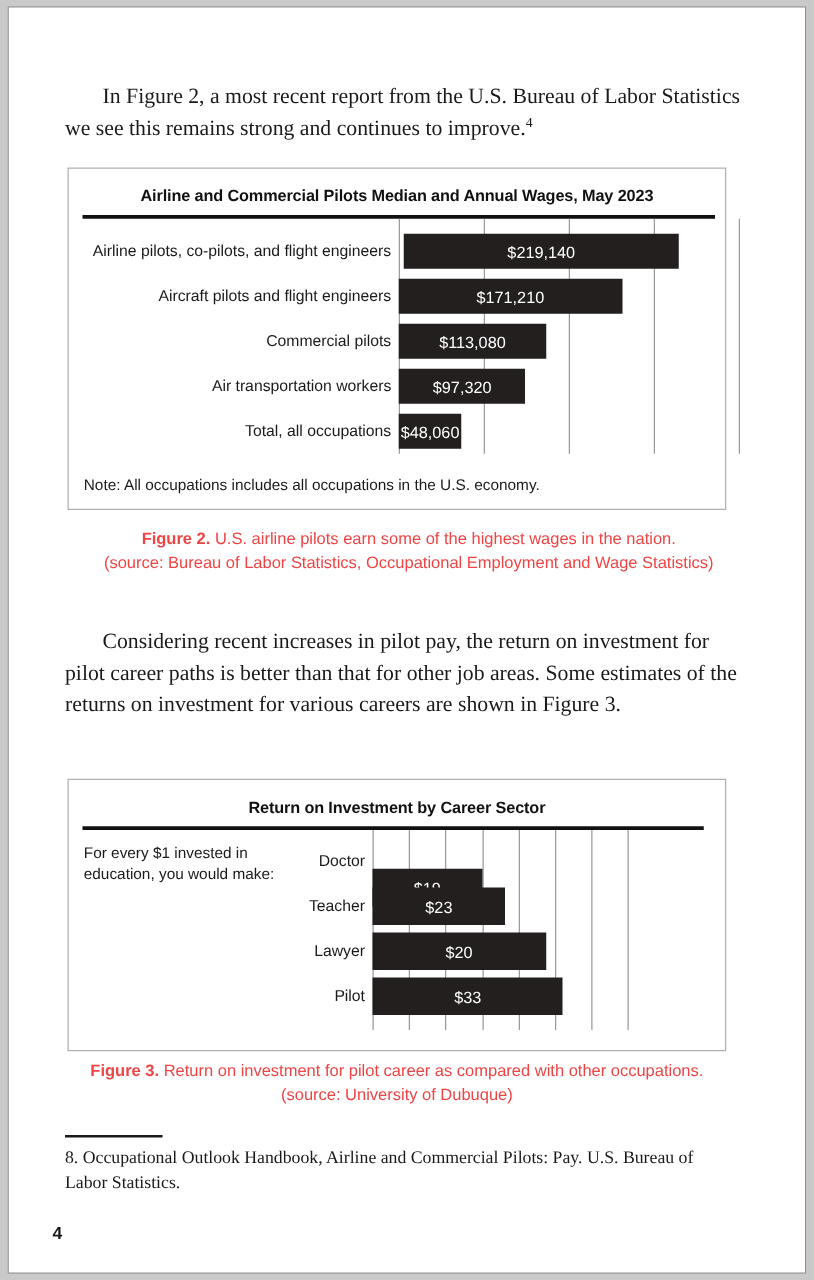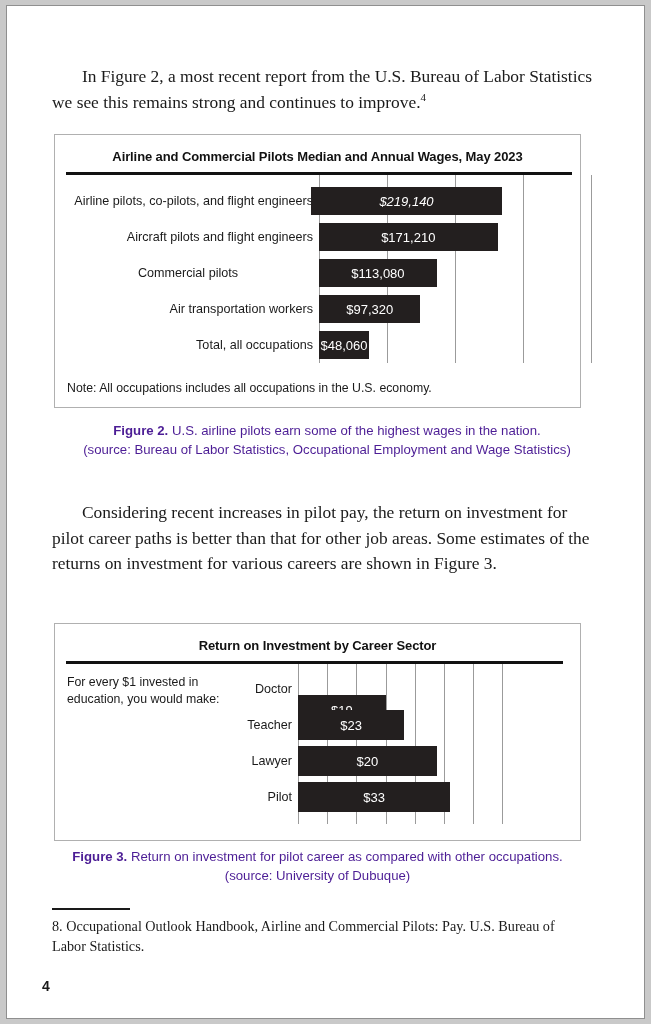--- a/index.html
+++ b/index.html
@@ -147,21 +147,21 @@
     top: 10px;
     width: 190px;
   }
 
   
   .caption {
     position: absolute;
     font-family: "Liberation Sans", sans-serif;
     font-size: 13.2px;
     line-height: 18.5px;
-    color: #4c1d95;
+    color: #ef4444;
     text-align: center;
   }
   .caption b { font-weight: bold; }
 
   #caption-2 { left: 45px; top: 416px; width: 550px; }
   #caption-3 { left: 47px; top: 842px; width: 527px; }
 
   
   .footnote-rule {
     position: absolute;
@@ -209,32 +209,32 @@
     <div class="chart-title">Airline and Commercial Pilots Median and Annual Wages, May 2023</div>
     <div class="title-rule"></div>
     <div class="plot" id="plot-1">
         <div class="gridline" style="left: 264px; top: 0px; bottom: 0px;"></div>
         <div class="gridline" style="left: 332px; top: 0px; bottom: 0px;"></div>
         <div class="gridline" style="left: 400px; top: 0px; bottom: 0px;"></div>
         <div class="gridline" style="left: 468px; top: 0px; bottom: 0px;"></div>
         <div class="gridline" style="left: 536px; top: 0px; bottom: 0px;"></div>
         <div class="bar-row" style="top: 12px; height: 28px;">
           <div class="bar-label" style="width: 250px; left: 8px;">Airline pilots, co-pilots, and flight engineers</div>
-          <div class="bar" style="left: 256px; width: 191px; background: rgb(35, 31, 31); font-style: italic;">
+          <div class="bar" style="left: 268px; width: 220px; background: rgb(35, 31, 31);">
             <span class="bar-value">$219,140</span>
           </div>
         </div>
         <div class="bar-row" style="top: 48px; height: 28px;">
           <div class="bar-label" style="width: 250px; left: 8px;">Aircraft pilots and flight engineers</div>
           <div class="bar" style="left: 264px; width: 178.53px; background: rgb(35, 31, 31);">
             <span class="bar-value">$171,210</span>
           </div>
         </div>
         <div class="bar-row" style="top: 84px; height: 28px;">
-          <div class="bar-label" style="width: 250px; left: 8px; text-align: center;">Commercial pilots</div>
+          <div class="bar-label" style="width: 250px; left: 8px;">Commercial pilots</div>
           <div class="bar" style="left: 264px; width: 117.914px; background: rgb(35, 31, 31);">
             <span class="bar-value">$113,080</span>
           </div>
         </div>
         <div class="bar-row" style="top: 120px; height: 28px;">
           <div class="bar-label" style="width: 250px; left: 8px;">Air transportation workers</div>
           <div class="bar" style="left: 264px; width: 101.481px; background: rgb(35, 31, 31);">
             <span class="bar-value">$97,320</span>
           </div>
         </div>

